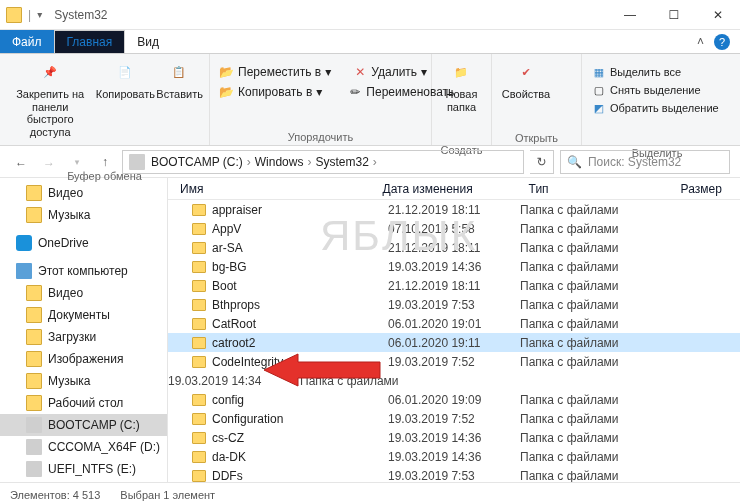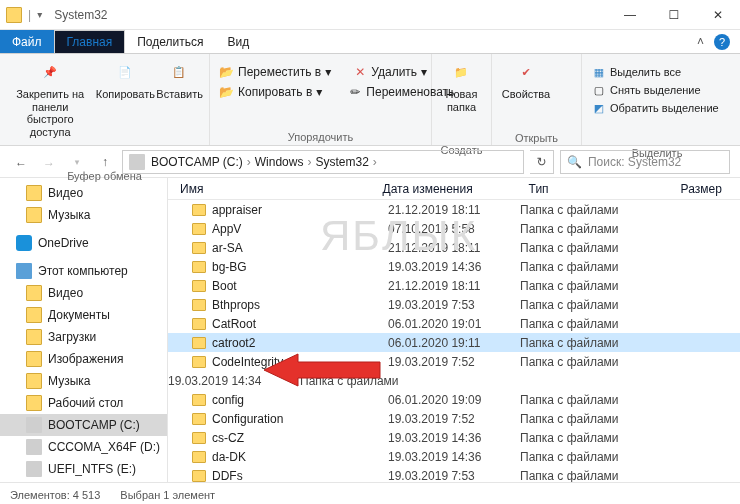--- a/index.html
+++ b/index.html
@@ -92,21 +92,20 @@
   <div class="controls">
     <div>—</div>
     <div>☐</div>
     <div>✕</div>
   </div>
 </div>
 
 <div class="tabs">
   <div class="tab file">Файл</div>
   <div class="tab active">Главная</div>
-  <div class="tab">Поделиться</div>
   <div class="tab">Вид</div>
   <div class="right">
     <span class="chev">˄</span>
     <span class="help">?</span>
   </div>
 </div>
 
 <div class="ribbon">
   <div class="group" style="width:210px;">
     <div class="body">

